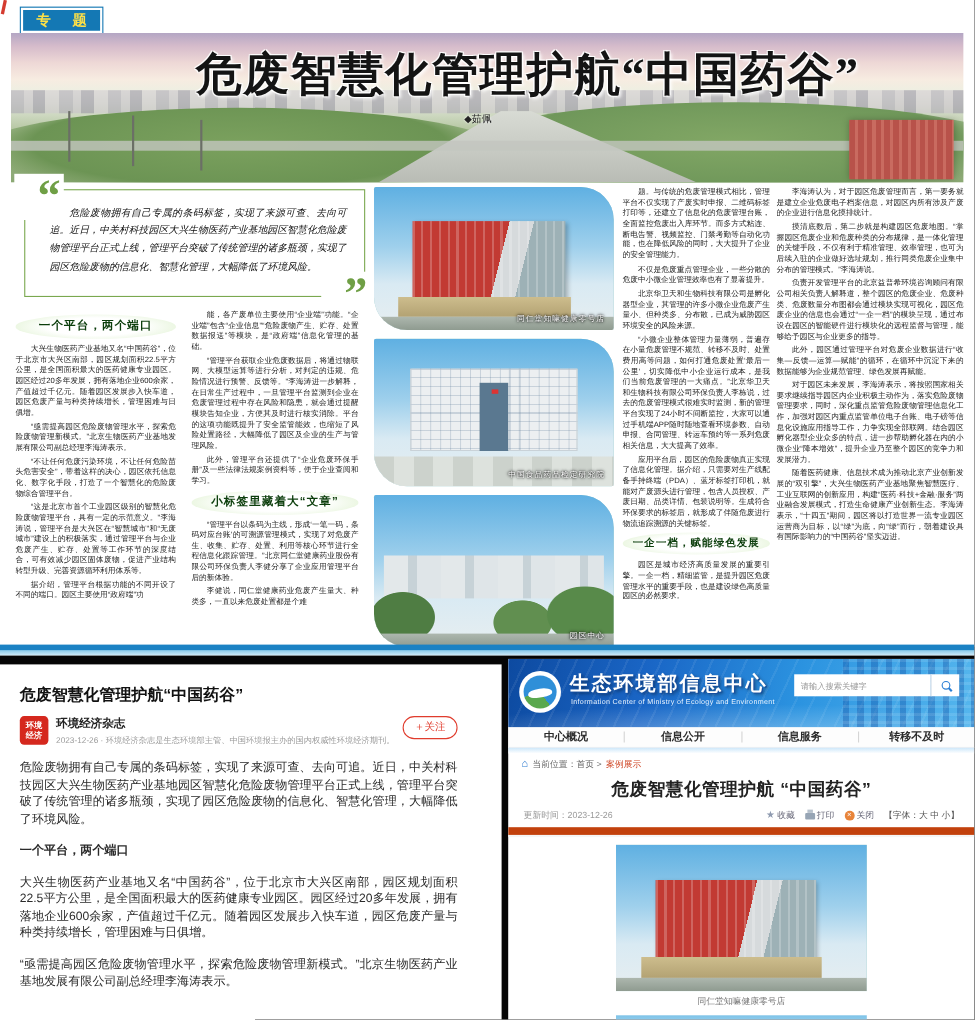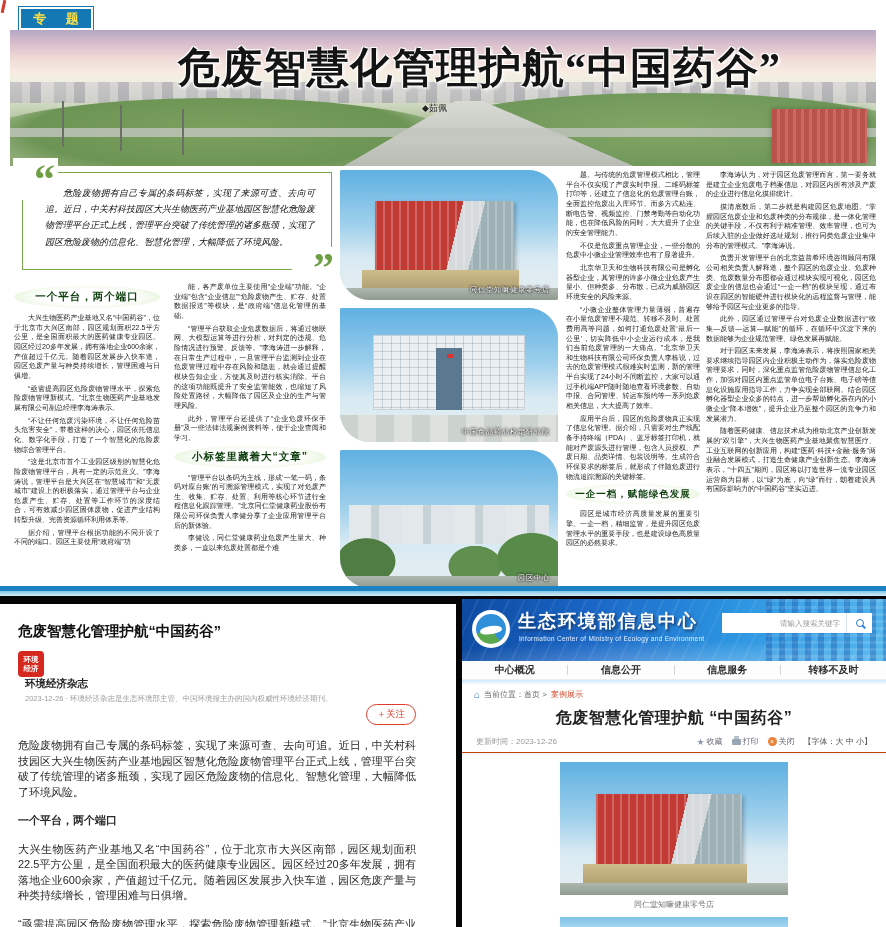--- a/index.html
+++ b/index.html
@@ -81,21 +81,21 @@
              background:linear-gradient(180deg,#1b82c4 0%,#1b82c4 45%,#8ecbe9 55%,#d2ecf9 100%); }
   .bottom { position:absolute; left:0; top:596px; width:886px; height:331px; background:#050505; }
 
   
   .pd { position:absolute; left:0; top:8px; width:456px; height:323px; background:#fff; overflow:hidden; padding:9px 40px 0 18px; }
   .pd-head { display:flex; align-items:center; }
   .pd-logo { font-family:"Liberation Serif","DejaVu Serif",serif; font-weight:900; font-style:italic; font-size:17px; color:#d5281e; letter-spacing:1px; }
   .pd-tagline { font-size:11px; color:#3a3a3a; font-weight:bold; letter-spacing:4px; margin-left:10px; margin-top:3px; }
   .pd-open { margin-left:auto; background:#e03c2d; color:#fff; font-size:10px; border:none; border-radius:3px; padding:3px 14px; cursor:pointer; }
   .pd-title { margin-top:9px; font-size:14.5px; font-weight:bold; color:#111; }
-  .pd-author { display:flex; margin-top:10px; align-items:flex-start;flex-direction:column; }
+  .pd-author { display:flex; margin-top:10px; align-items:flex-start; }
   .pd-avatar { width:26px; height:26px; background:#d5281e; border-radius:4px; color:#fff; font-size:7.5px; font-weight:bold;
                display:flex; flex-direction:column; align-items:center; justify-content:center; line-height:1.2; flex:none; }
   .pd-ainfo { margin-left:7px; min-width:0; }
   .pd-aname { font-size:10.5px; font-weight:bold; color:#222; }
   .pd-ameta { font-size:7.5px; color:#9a9a9a; margin-top:3px; white-space:nowrap; overflow:hidden; }
   .pd-follow { margin-left:auto; flex:none; border:1px solid #e03c2d; color:#e03c2d; background:#fff; border-radius:11px;
                font-size:9.5px; padding:3px 10px; cursor:pointer; }
   .pd-body p { font-size:11px; line-height:15.5px; color:#2a2a2a; margin-top:13px; text-align:justify; }
   .pd-body .pd-sub { font-weight:bold; text-align:left; }
 
@@ -110,36 +110,36 @@
               background:repeating-linear-gradient(180deg,rgba(255,255,255,.10) 0 3px,transparent 3px 7px),
                          repeating-linear-gradient(90deg,rgba(13,74,160,.35) 0 6px,transparent 6px 13px); }
   .gov-logo { position:absolute; left:10px; top:11px; width:38px; height:38px; background:#fff; border-radius:50%; z-index:2; }
   .gov-logo::before { content:""; position:absolute; inset:4px; border-radius:50%;
               background:conic-gradient(#2f8fd8 0 40%, #5aa84e 40% 70%, #2f8fd8 70% 100%); }
   .gov-logo::after { content:""; position:absolute; left:8px; top:16px; width:22px; height:8px; background:#fff; border-radius:50% 50% 40% 40%; transform:rotate(-8deg); }
   .gov-sitename { position:absolute; left:56px; top:10px; z-index:2; color:#fff; font-weight:900; font-size:18px; letter-spacing:2px;
               text-shadow:1px 1px 0 #174f9e, 2px 2px 3px rgba(0,0,0,.45); }
   .gov-siteen { position:absolute; left:57px; top:36px; z-index:2; color:#e8f3ff; font-size:6.5px; letter-spacing:.3px; }
   .gov-search { position:absolute; right:14px; top:14px; z-index:2; display:flex; }
-  .gov-search input { width:124px; height:20px; border:none; font-size:7.5px; padding:0 6px; color:#333; background:#fff;text-align:right; }
+  .gov-search input { width:124px; height:20px; border:none; font-size:7.5px; padding:0 6px; color:#333; background:#fff; }
   .gov-search input::placeholder { color:#999; }
   .gov-search .btn { width:26px; height:20px; background:#fff; border:none; border-left:1px solid #d8e2ec; cursor:pointer;
                      display:flex; align-items:center; justify-content:center; }
   .mag { width:8px; height:8px; border:1.5px solid #2b7fd4; border-radius:50%; position:relative; }
   .mag::after { content:""; position:absolute; width:4px; height:1.5px; background:#2b7fd4; transform:rotate(45deg); right:-3px; bottom:-1px; }
   .gov-nav { display:flex; align-items:center; height:19px; background:#fdfdfd; border-bottom:1px solid #e8eef4; }
   .gov-nav .item { flex:1; text-align:center; font-size:10px; color:#2b2b2b; font-weight:bold; cursor:pointer; }
   .gov-nav .sep { width:1px; height:10px; background:#d5d5d5; }
   .gov-strip { height:5px; background:linear-gradient(180deg,#cfe8fa,#ffffff); }
   .gov-bread { display:flex; align-items:center; gap:4px; padding:4px 12px 2px 12px; font-size:8px; color:#666; }
   .gov-bread .home { color:#2d7bd0; font-size:10px; line-height:1; }
   .gov-bread .cur { color:#d04a2a; cursor:pointer; }
   .gov-title { text-align:center; font-size:16px; font-weight:bold; color:#222; margin-top:6px; letter-spacing:.5px; }
   .gov-meta { display:flex; align-items:center; padding:7px 14px 5px 14px; font-size:8px; color:#999;
-              border-bottom:1px solid #c2410c; box-shadow:0 2px 0 #f5f5f5; }
+              border-bottom:7px solid #c2410c; box-shadow:0 2px 0 #f5f5f5; }
   .gov-meta .right { margin-left:auto; display:flex; align-items:center; gap:9px; color:#667; }
   .gov-meta .act { display:flex; align-items:center; gap:2px; cursor:pointer; }
   .gov-meta .star { color:#8f9bb0; font-size:9px; }
   .icon-print { width:9px; height:6px; background:#97a5b5; border-radius:1px; position:relative; }
   .icon-print::before { content:""; position:absolute; left:2px; top:-3px; width:5px; height:3px; background:#b8c2cd; }
   .icon-close { width:9px; height:9px; border-radius:50%; background:#e8843a; color:#fff; font-size:7px; line-height:9px; text-align:center; }
   .gov-font { color:#555; }
   .gov-photo { position:relative; width:228px; height:133px; margin:9px auto 0 auto; overflow:hidden; background:#9cc; }
   .gov-cap { text-align:center; font-size:8px; color:#777; margin-top:4px; }
   .gov-next { width:228px; height:14px; margin:7px auto 0 auto; background:linear-gradient(180deg,#7ec3e8,#b3def4); }

